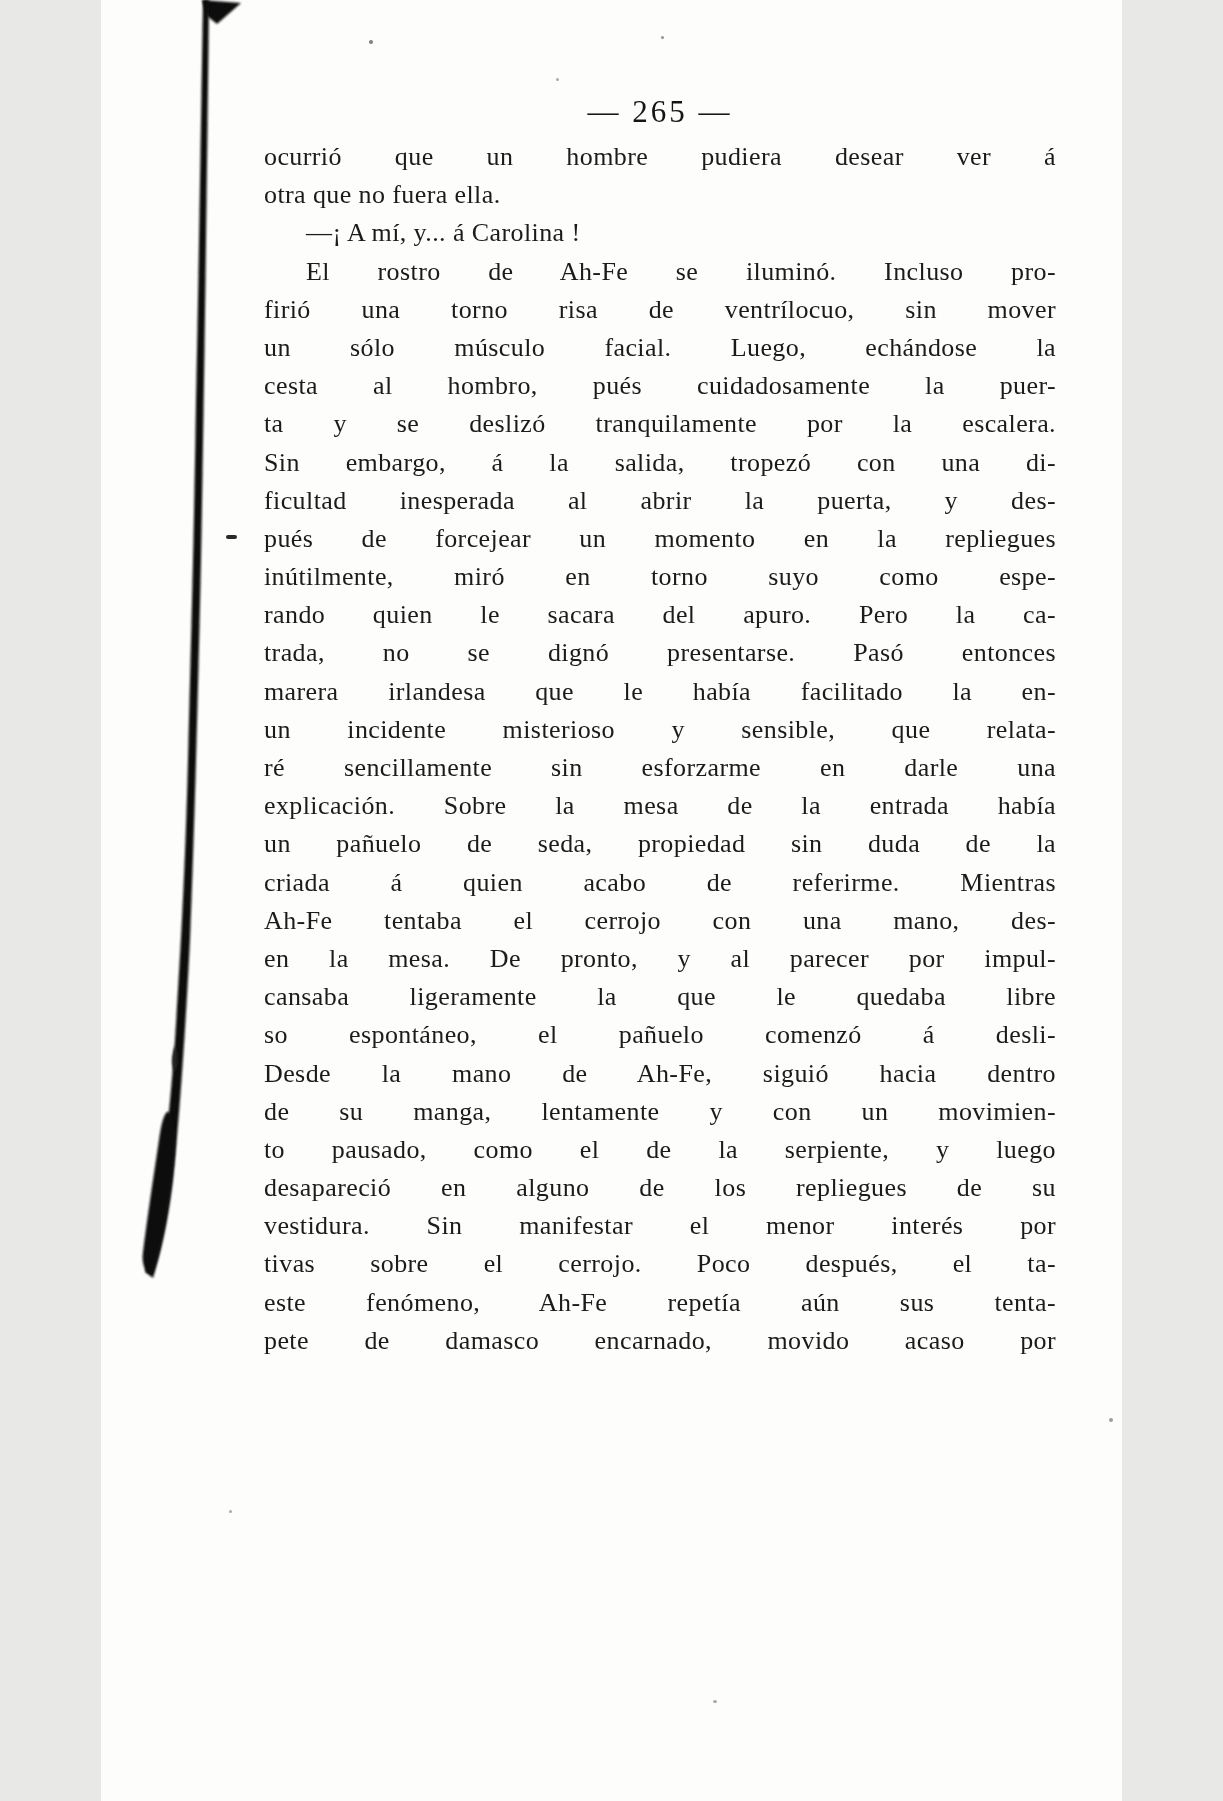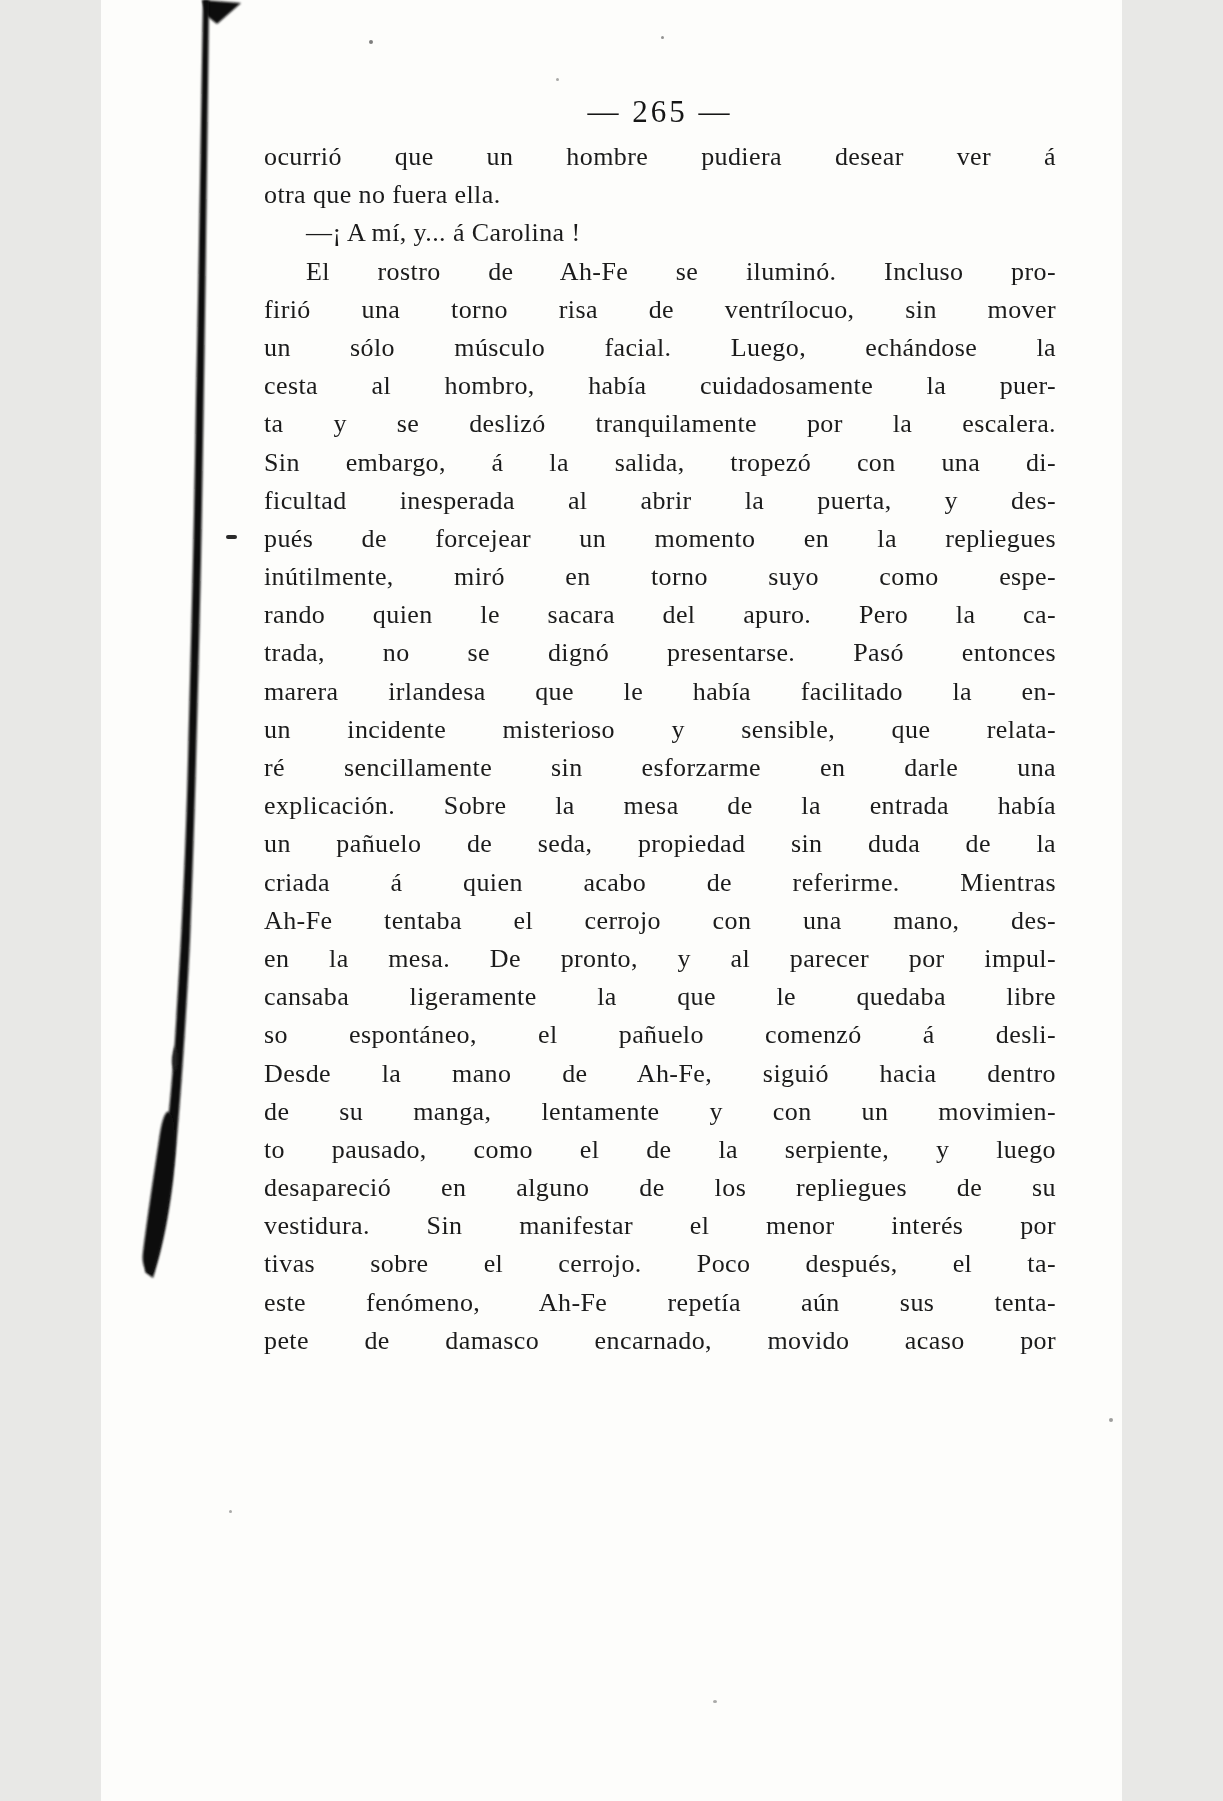--- a/index.html
+++ b/index.html
@@ -111,21 +111,21 @@
 
   <div class="page-number">— 265 —</div>
 
   <div class="text-block">
       <div class="line just">ocurrió que un hombre pudiera desear ver á</div>
       <div class="line">otra que no fuera ella.</div>
       <div class="line indent">—¡ A mí, y... á Carolina !</div>
       <div class="line just indent">El rostro de Ah-Fe se iluminó. Incluso pro-</div>
       <div class="line just">firió una torno risa de ventrílocuo, sin mover</div>
       <div class="line just">un sólo músculo facial. Luego, echándose la</div>
-      <div class="line just">cesta al hombro, había cuidadosamente la puer-</div>
+      <div class="line just">cesta al hombro, pués cuidadosamente la puer-</div>
       <div class="line just">ta y se deslizó tranquilamente por la escalera.</div>
       <div class="line just">Sin embargo, á la salida, tropezó con una di-</div>
       <div class="line just">ficultad inesperada al abrir la puerta, y des-</div>
       <div class="line just">pués de forcejear un momento en la repliegues</div>
       <div class="line just">inútilmente, miró en torno suyo como espe-</div>
       <div class="line just">rando quien le sacara del apuro. Pero la ca-</div>
       <div class="line just">trada, no se dignó presentarse. Pasó entonces</div>
       <div class="line just">marera irlandesa que le había facilitado la en-</div>
       <div class="line just">un incidente misterioso y sensible, que relata-</div>
       <div class="line just">ré sencillamente sin esforzarme en darle una</div>

